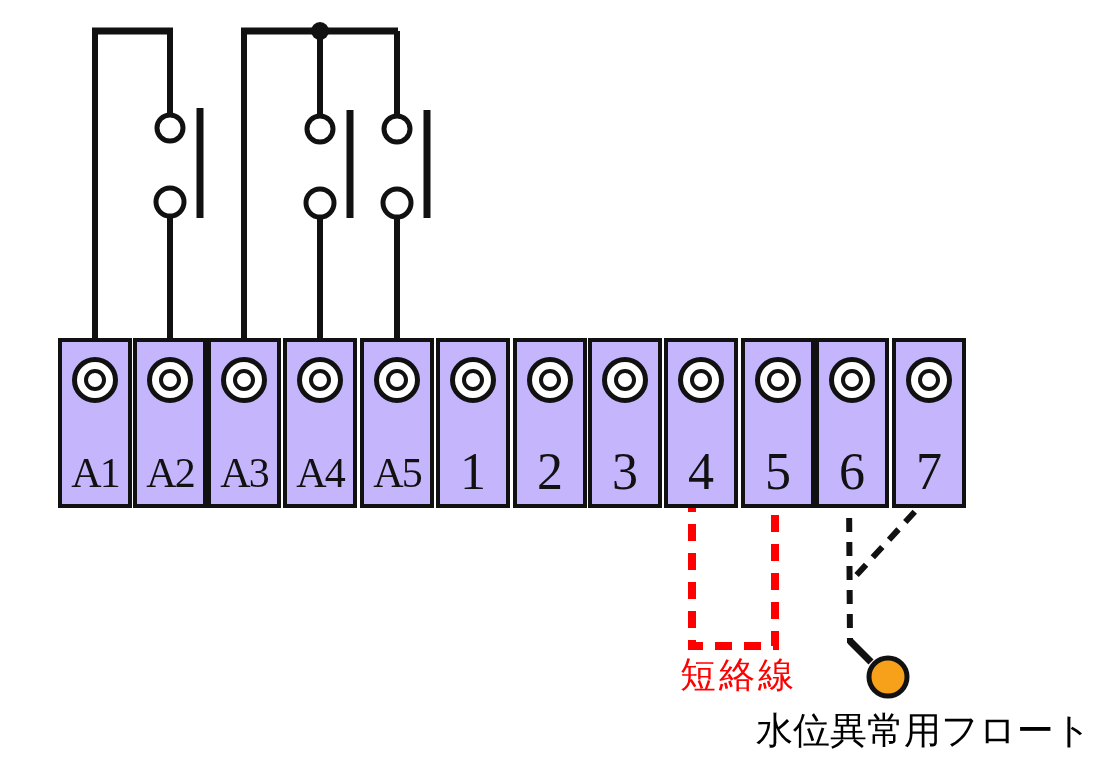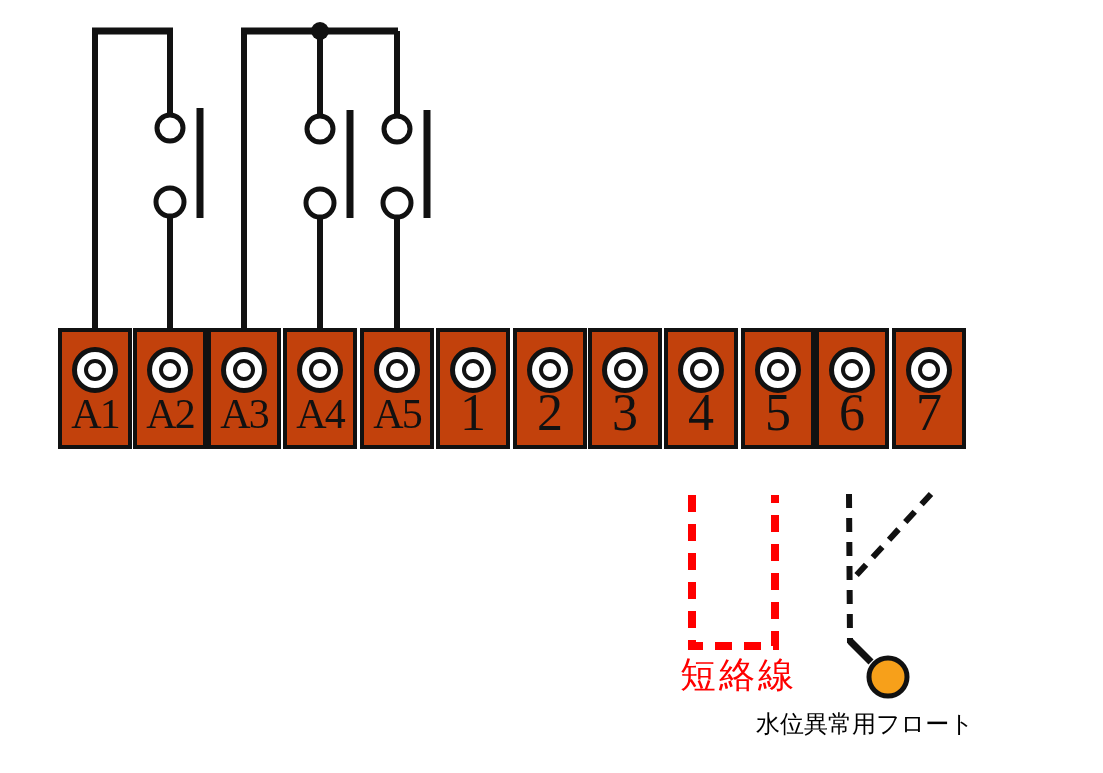--- a/index.html
+++ b/index.html
@@ -1,32 +1,32 @@
 <!DOCTYPE html>
 <html><head>
 <meta charset="utf-8">
 <style>
   html,body{margin:0;padding:0;background:#ffffff;}
   #stage{position:relative;width:1103px;height:773px;background:#ffffff;overflow:hidden;
          font-family:"Liberation Sans",sans-serif;}
   #wires{position:absolute;left:0;top:0;width:1103px;height:773px;pointer-events:none;}
-  .cell{position:absolute;top:328px;width:74px;height:121px;border:4px solid #111;
-        background:#c2410c;box-sizing:border-box;}
+  .cell{position:absolute;top:338px;width:74px;height:170px;border:4px solid #111;
+        background:#c4b5fd;box-sizing:border-box;}
   .screw{position:absolute;left:50%;transform:translateX(-50%);top:15px;width:46px;height:46px;
          border:5px solid #111;border-radius:50%;box-sizing:border-box;background:#ffffff;}
   .screw .inner{position:absolute;left:50%;top:50%;transform:translate(-50%,-50%);
          width:22px;height:22px;border:4px solid #111;border-radius:50%;box-sizing:border-box;
          background:#ffffff;}
   .tlabel{position:absolute;left:0;right:0;bottom:6px;text-align:center;
           font-family:"Liberation Serif",serif;color:#111;line-height:1;}
   .tlabel.alpha{font-size:42px;bottom:10px;letter-spacing:-2px;}
   .tlabel.digit{font-size:52px;}
   .caption{position:absolute;font-weight:normal;line-height:1;white-space:nowrap;}
   #jumper-caption{left:680px;top:657px;font-size:36px;letter-spacing:3px;}
-  #float-caption{left:756px;top:712px;font-size:24px;color:#000;letter-spacing:0px;}
+  #float-caption{left:756px;top:712px;font-size:37px;color:#000;letter-spacing:0px;}
 </style>
 </head>
 <body>
 
 <div id="stage">
 
   <svg id="wires" viewBox="0 0 1103 773">
 
     <path d="M95,362 L95,31" stroke="#111" stroke-width="6" fill="none"></path>
     <path d="M92,31 L173,31" stroke="#111" stroke-width="7" fill="none"></path>

